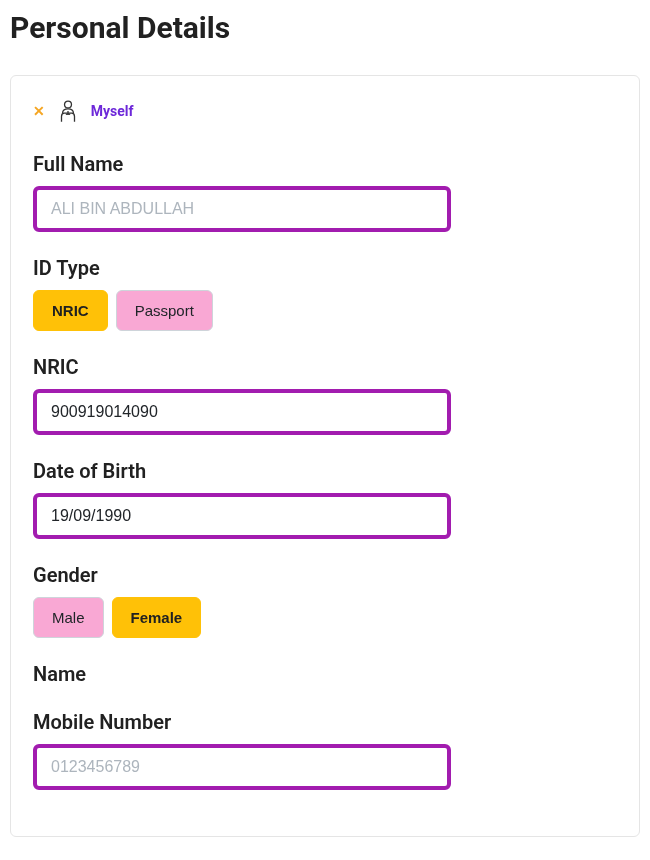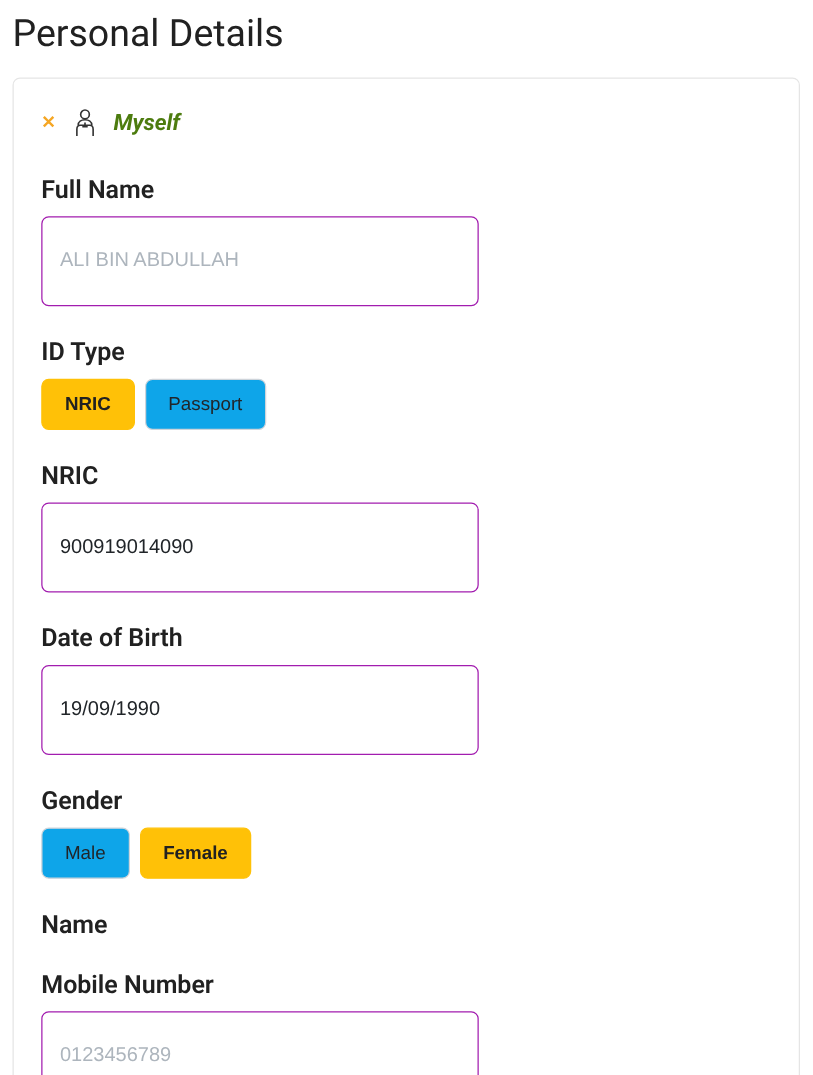--- a/index.html
+++ b/index.html
@@ -5,23 +5,23 @@
     * { box-sizing: border-box; margin: 0; padding: 0; }
     body {
       font-family: -apple-system, BlinkMacSystemFont, "Segoe UI", Roboto, Arial, sans-serif;
       background: #fff;
       padding: 10px;
       width: 650px;
       color: #212529;
     }
     h1 {
       font-size: 30px;
-      font-weight: 400;
+      font-weight: 700;
       color: #212121;
-      margin-bottom: 17px;
+      margin-bottom: 30px;
     }
     .card {
       border: 1px solid #e5e5e5;
       border-radius: 6px;
       padding: 22px;
       background: #fff;
     }
     .card-header {
       display: flex;
       align-items: center;
@@ -34,57 +34,56 @@
       font-size: 14px;
       cursor: pointer;
       line-height: 1;
     }
     .person-icon {
       width: 26px;
       height: 26px;
       flex-shrink: 0;
     }
     .card-title {
-      font-size: 18px;
+      font-size: 14px;
       font-weight: 700;
-      color: #4d7c0f;
-      font-style: italic;
+      color: #6d28d9;
     }
     .form-group {
       margin-bottom: 24px;
     }
     .form-label {
       display: block;
       font-size: 20px;
       font-weight: 600;
       color: #212121;
       margin-bottom: 10px;
     }
     .form-input {
-      width: 350px;
+      width: 418px;
       max-width: 100%;
-      padding: 26px 14px;
-      border: 1px solid #a21caf;
+      padding: 10px 14px;
+      border: 4px solid #a21caf;
       border-radius: 6px;
       font-size: 16px;
       color: #212529;
       background: #fff;
     }
     .form-input::placeholder {
       color: #adb5bd;
     }
     .toggle-group {
       display: flex;
       gap: 8px;
     }
     .toggle-btn {
       padding: 11px 18px;
       border: 1px solid #ced4da;
       border-radius: 6px;
-      background: #0ea5e9;
+      background: #f9a8d4;
       font-size: 15px;
       color: #212529;
       cursor: pointer;
       font-weight: 500;
     }
     .toggle-btn.active {
       background: #ffc107;
       border-color: #ffc107;
       color: #212121;
       font-weight: 600;

